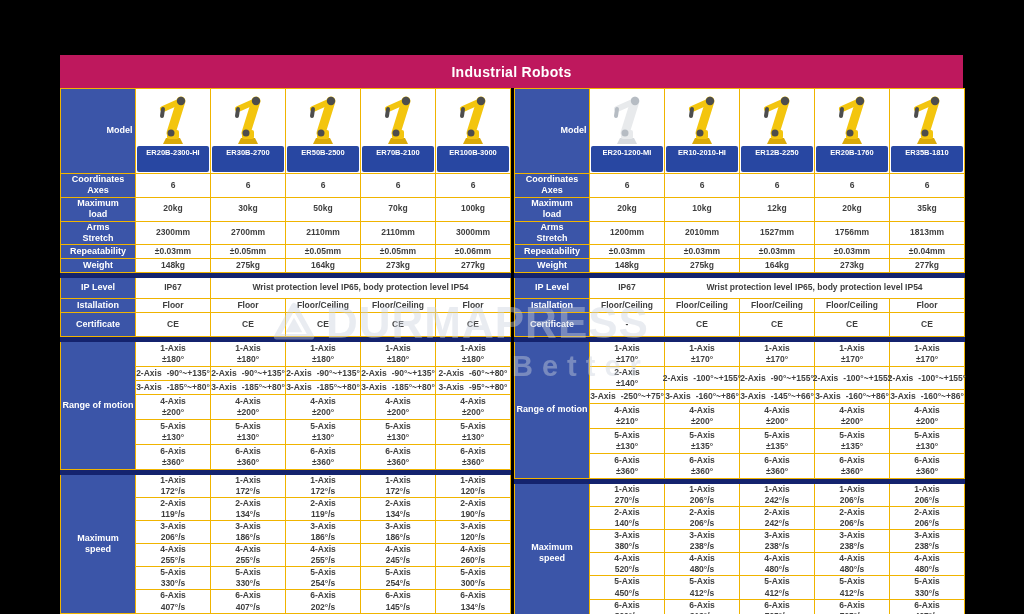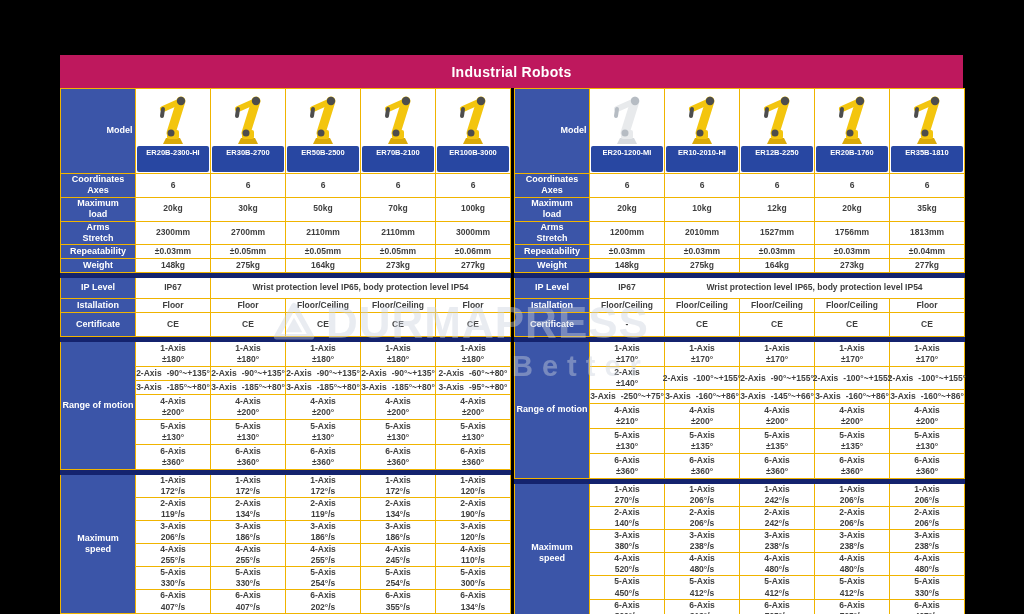--- a/index.html
+++ b/index.html
@@ -448,21 +448,21 @@
               <td>
                 <div>4-Axis</div>
                 <div>255°/s</div>
               </td>
               <td>
                 <div>4-Axis</div>
                 <div>245°/s</div>
               </td>
               <td>
                 <div>4-Axis</div>
-                <div>110°/s</div>
+                <div>260°/s</div>
               </td>
             </tr>
             <tr class="r-speed">
               <td>
                 <div>5-Axis</div>
                 <div>330°/s</div>
               </td>
               <td>
                 <div>5-Axis</div>
                 <div>330°/s</div>
@@ -488,21 +488,21 @@
               <td>
                 <div>6-Axis</div>
                 <div>407°/s</div>
               </td>
               <td>
                 <div>6-Axis</div>
                 <div>202°/s</div>
               </td>
               <td>
                 <div>6-Axis</div>
-                <div>355°/s</div>
+                <div>145°/s</div>
               </td>
               <td>
                 <div>6-Axis</div>
                 <div>134°/s</div>
               </td>
             </tr>
           </tbody>
         </table>
       </div>
     <div class="rtable">

